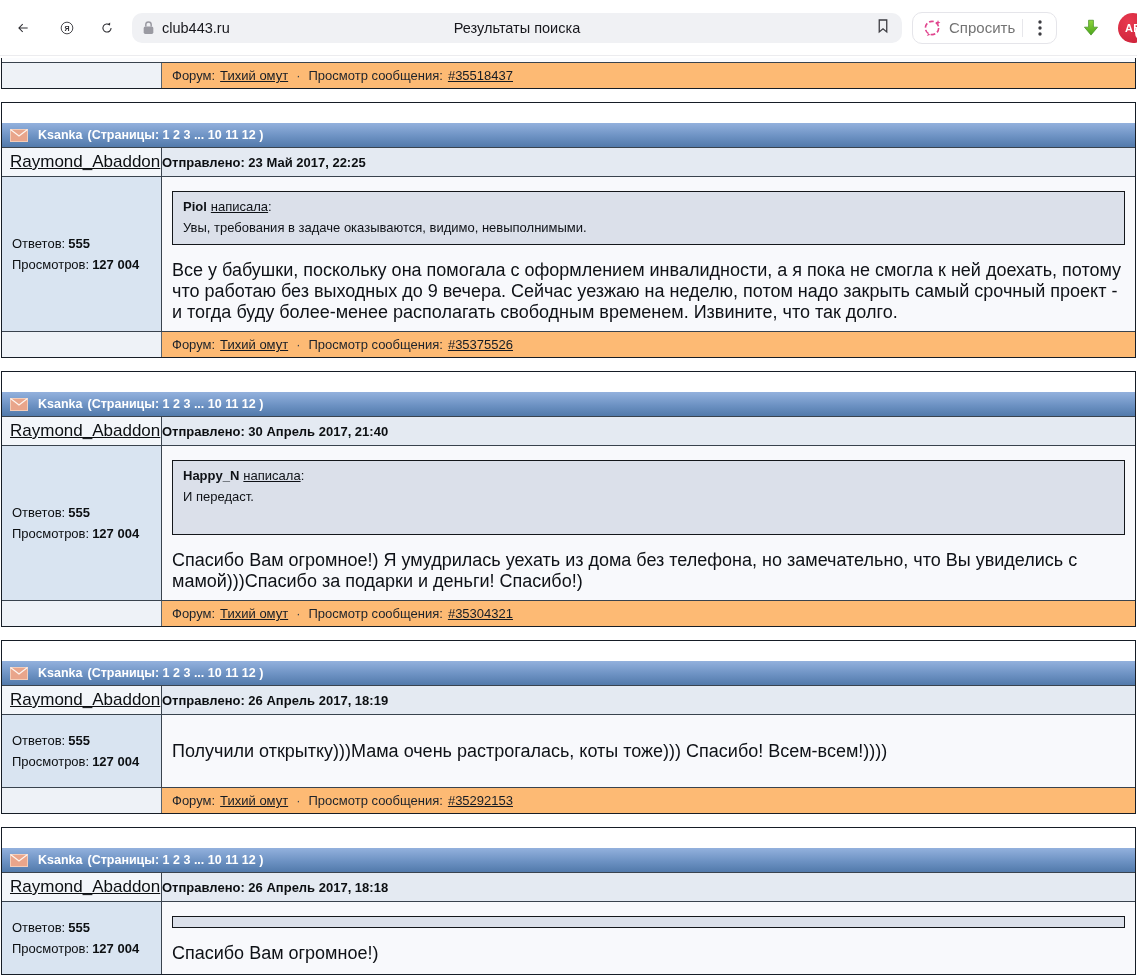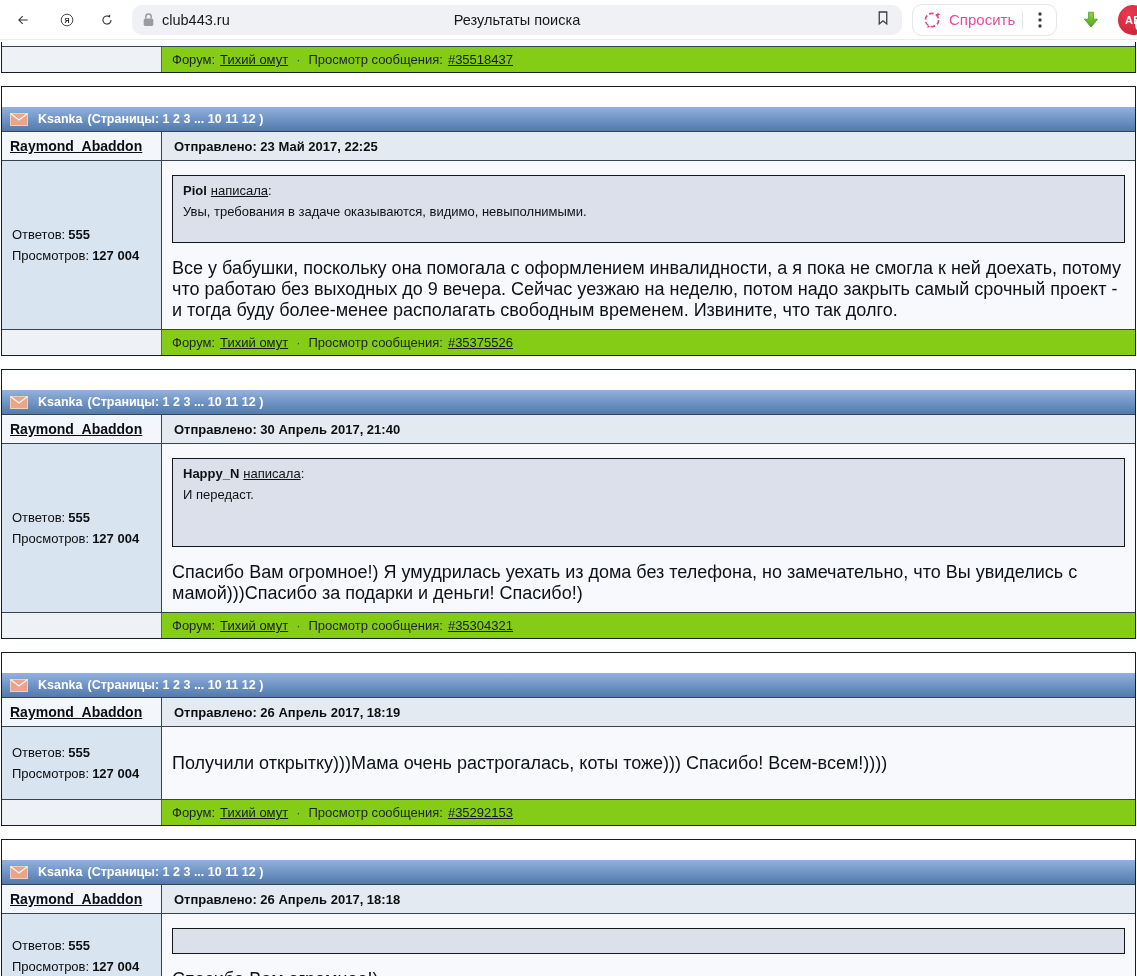--- a/index.html
+++ b/index.html
@@ -1,32 +1,32 @@
 <!DOCTYPE html>
 <html><head>
 <meta charset="utf-8">
 <style>
   html,body{margin:0;padding:0;}
   body{
     width:1137px;height:976px;overflow:hidden;background:#fff;
     font-family:"Liberation Sans",sans-serif;color:#0e1116;
   }
   
-  .toolbar{height:40px;display:flex;align-items:center;background:#fff;
+  .toolbar{height:56px;display:flex;align-items:center;background:#fff;
     border-bottom:1px solid #ececef;box-sizing:border-box;padding:0 10px;}
   .tbtn{width:26px;height:26px;display:flex;align-items:center;justify-content:center;
     background:transparent;border:none;cursor:pointer;flex:0 0 auto;}
   .addr{position:relative;display:flex;align-items:center;height:30px;width:770px;
     margin-left:12px;background:#f0f1f4;border-radius:10px;padding:0 10px;box-sizing:border-box;flex:0 0 auto;}
   .addr .url{font-size:14.5px;color:#17171c;margin-left:7px;}
   .addr .ptitle{position:absolute;left:50%;transform:translateX(-50%);font-size:14.5px;color:#17171c;white-space:nowrap;}
   .addr .bmk{margin-left:auto;}
   .askpill{display:flex;align-items:center;height:32px;margin-left:10px;background:#fff;
     border:1px solid #e5e5ea;border-radius:10px;padding:0 6px 0 10px;box-sizing:border-box;flex:0 0 auto;}
-  .askpill .asklabel{font-size:15px;color:#ec4899;margin-left:7px;}
+  .askpill .asklabel{font-size:15px;color:#737373;margin-left:7px;}
   .pillsep{width:1px;height:18px;background:#e7e7eb;margin:0 7px;}
   .tsep{width:1px;height:20px;background:#e4e4e8;margin:0 9px 0 10px;}
   .avatar{position:relative;width:30px;height:30px;margin-left:12px;border-radius:50%;
     background:radial-gradient(circle at 35% 30%,#e8394f,#c81f36);display:flex;align-items:center;justify-content:center;cursor:pointer;flex:0 0 auto;}
   .avatar span{color:#fff;font-weight:bold;font-size:11px;letter-spacing:.3px;}
   .avbadge{position:absolute;right:-6px;bottom:1px;width:15px;height:15px;border-radius:50%;
     background:#8b929c;border:2px solid #fff;color:#fff;font-size:9px;font-weight:bold;
     display:flex;align-items:center;justify-content:center;}
   
   .page{background:#fff;}
@@ -35,36 +35,36 @@
   .pwhite{height:4px;background:#fbfcfe;}
   .titlebar{height:24px;display:flex;align-items:center;padding:0 8px;
     background:linear-gradient(180deg,#93b1dd 0%,#6d92c3 55%,#527aab 100%);
     border-bottom:1px solid #39434e;color:#fff;font-weight:bold;font-size:12.5px;margin-top:20px;}
   .titlebar .env{margin-right:10px;display:flex;}
   .titlebar a{color:#fff;text-decoration:none;cursor:pointer;}
   .titlebar .pages{margin-left:5px;}
   .headrow{display:flex;height:28px;border-bottom:1px solid #39434e;background:#e4eaf2;}
   .cell-author{width:160px;box-sizing:border-box;border-right:1px solid #39434e;background:#f3f6fa;
     display:flex;align-items:center;padding-left:8px;}
-  .authlink{font-weight:bold;font-size:14px;color:#0c0f12;text-decoration:underline;cursor:pointer;text-align:center;}
-  .cell-sent{display:flex;align-items:center;padding-left:12px;font-weight:bold;font-size:13px;color:#0c0f12;}
+  .authlink{font-weight:normal;font-size:17px;color:#0c0f12;text-decoration:underline;cursor:pointer;text-align:center;}
+  .cell-sent{display:flex;align-items:center;font-weight:bold;font-size:13px;color:#0c0f12;}
   .mainrow{display:flex;}
   .col-left{width:160px;box-sizing:border-box;border-right:1px solid #39434e;background:#d9e4f1;
     display:flex;align-items:center;padding-left:10px;min-height:72px;}
   .stats{font-size:13px;line-height:21px;color:#0c0f12;}
   .stats b{margin-left:3px;}
   .col-msg{flex:1;background:#f8f9fc;padding:0 10px 8px;box-sizing:border-box;min-height:72px;}
-  .quote{border:1px solid #14171b;background:#dbe0ea;margin-top:14px;padding:4px 10px 20px;
+  .quote{border:1px solid #14171b;background:#dbe0ea;margin-top:14px;padding:4px 10px 6px;
     font-size:13px;line-height:21px;}
   .qauthor{font-weight:bold;margin-right:4px;}
   .qlink{text-decoration:underline;cursor:pointer;color:#0e1116;}
   .qline{min-height:21px;white-space:pre-wrap;}
   .pbody{margin-top:15px;font-size:18px;line-height:21px;white-space:pre-wrap;}
   .col-msg .pbody:first-child{margin-top:26px;}
-  .footrow{display:flex;height:25px;border-top:1px solid #39434e;background:#84cc16;
+  .footrow{display:flex;height:25px;border-top:1px solid #39434e;background:#fdba74;
     font-size:13px;color:#1d232b;align-items:stretch;}
   .foot-left{width:160px;box-sizing:border-box;border-right:1px solid #5a6570;background:#eef2f7;}
   .foot-text{display:flex;align-items:center;padding-left:10px;white-space:nowrap;}
   .foot-text .lbl{margin-right:5px;}
   .flink{text-decoration:underline;color:#161c24;cursor:pointer;}
   .dotsep{margin:0 8px;color:#3c444d;}
 </style>
 </head>
 <body>
 

